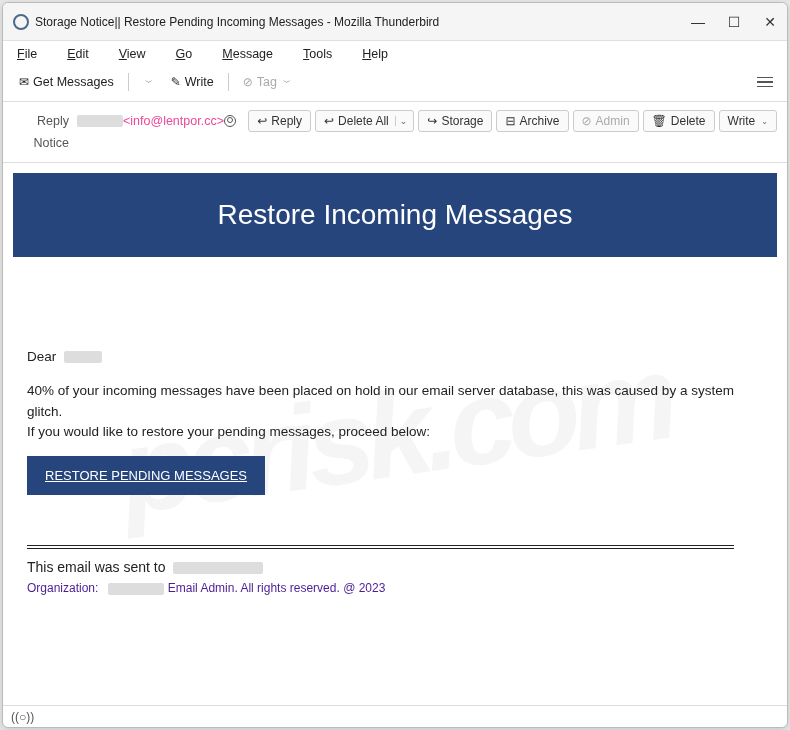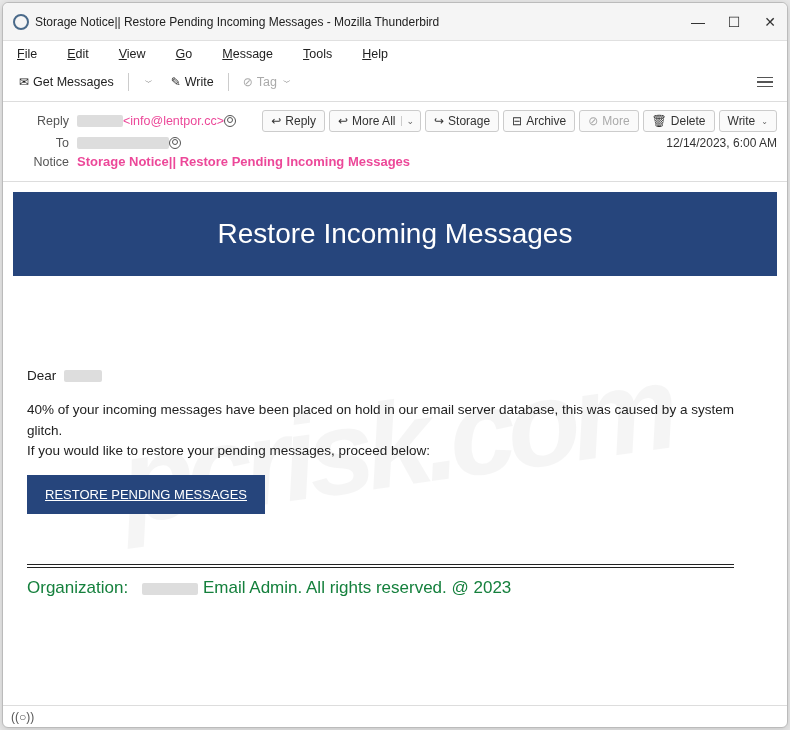--- a/index.html
+++ b/index.html
@@ -33,21 +33,21 @@
 .subject-row .hdr-val { font-weight: 600; font-size: 13px; }
 .date { font-size: 12px; color: #333; margin-left: auto; }
 .message { padding: 10px; flex: 1; overflow: hidden; position: relative; }
 .banner { background: #26457c; color: #fff; font-size: 28px; font-weight: 400; text-align: center; padding: 26px 16px; }
 .body-area { padding: 90px 14px 20px 14px; font-size: 13.5px; color: #222; position: relative; }
 .body-area p { margin-bottom: 14px; line-height: 1.5; }
 .restore-btn { display: inline-block; background: #26457c; color: #fff; padding: 12px 18px; font-size: 13px; text-decoration: underline; cursor: pointer; }
 .footer-sep { border: none; border-top: 1.5px solid #222; margin: 50px 0 2px; width: 96%; }
 .footer-sep2 { border: none; border-top: 1px solid #222; margin-bottom: 10px; width: 96%; }
 .footer-text { font-size: 14px; color: #222; margin-bottom: 6px; }
-.footer-org { font-size: 17px; color: #15803d; }
+.footer-org { font-size: 12px; color: #4c1d95; }
 .contact-icon { display: inline-block; width: 12px; height: 12px; border: 1.5px solid #555; border-radius: 50%; position: relative; vertical-align: middle; }
 .contact-icon::after { content: ""; position: absolute; left: 2px; top: 1px; width: 4px; height: 4px; border: 1.5px solid #555; border-radius: 50%; }
 .statusbar { height: 22px; border-top: 1px solid #ddd; display: flex; align-items: center; padding: 0 8px; font-size: 12px; color: #555; }
 .icon-sm { font-size: 12px; }
 .chev-down { font-size: 8px; color: #666; margin-left: 2px; }
 .watermark { position: absolute; top: 50%; left: 50%; transform: translate(-50%, -50%) rotate(-8deg); font-size: 120px; font-weight: 700; color: rgba(0,0,0,0.04); letter-spacing: -8px; pointer-events: none; font-style: italic; white-space: nowrap; }
 </style>
 </head>
 <body>
 
@@ -111,73 +111,67 @@
         <span class="contact-icon"></span>
       </div>
       <div class="flex-spacer"></div>
       <div class="actions">
         <div class="act-btn">
             <span>↩</span>
             <span>Reply</span>
           </div>
         <div class="act-btn split">
             <span>↩</span>
-            <span>More All</span>
+            <span>Delete All</span>
             <span class="chev">⌄</span>
           </div>
         <div class="act-btn">
             <span>↪</span>
             <span>Storage</span>
           </div>
         <div class="act-btn">
             <span>⊟</span>
             <span>Archive</span>
           </div>
         <div class="act-btn disabled">
             <span>⊘</span>
-            <span>More</span>
+            <span>Admin</span>
           </div>
         <div class="act-btn">
             <span>🗑</span>
             <span>Delete</span>
           </div>
         <div class="act-btn">
             <span>Write</span>
             <span class="chev-down">⌄</span>
           </div>
       </div>
     </div>
-    <div class="hdr-row">
-      <div class="hdr-label">To</div>
-      <div class="hdr-val">
-        <span class="redact" style="width:92px;height:12px"></span>
-        <span class="contact-icon"></span>
-      </div>
-      <div class="date">12/14/2023, 6:00 AM</div>
-    </div>
     <div class="hdr-row subject-row">
       <div class="hdr-label">Notice</div>
-      <div class="hdr-val">Storage Notice|| Restore Pending Incoming Messages</div>
     </div>
   </div>
 
   <div class="message">
     <div class="watermark">pcrisk.com</div>
     <div class="banner">Restore Incoming Messages</div>
     <div class="body-area">
       <p>
         <span>Dear</span>&nbsp;&nbsp;<span class="redact" style="width:38px;height:12px;vertical-align:middle"></span>
       </p>
       <p>
         <span>40% of your incoming messages have been placed on hold in our email server database, this was caused by a system glitch.</span><br>
         <span>If you would like to restore your pending messages, proceed below:</span>
       </p>
       <div class="restore-btn">RESTORE PENDING MESSAGES</div>
       <hr class="footer-sep">
       <hr class="footer-sep2">
+      <div class="footer-text">
+        <span>This email was sent to</span>&nbsp;&nbsp;<span class="redact" style="width:90px;height:12px;vertical-align:middle"></span>
+      </div>
       <div class="footer-org">
         <span>Organization:</span>&nbsp;&nbsp;&nbsp;<span class="redact" style="width:56px;height:12px;vertical-align:middle"></span>&nbsp;<span>Email Admin. All rights reserved. @ 2023</span>
       </div>
     </div>
   </div>
 
   <div class="statusbar">
     <span>((○))</span>
   </div>
 </div>

